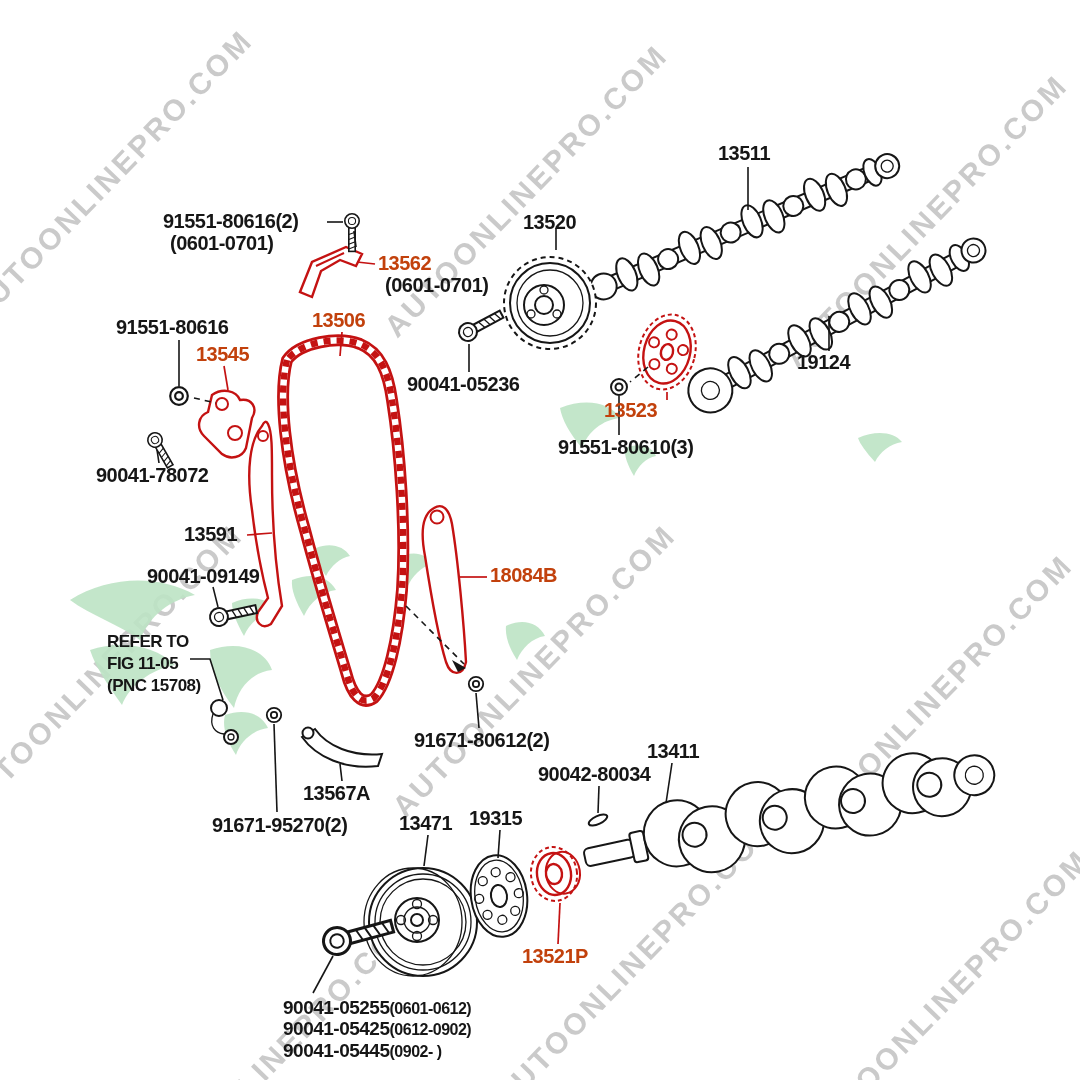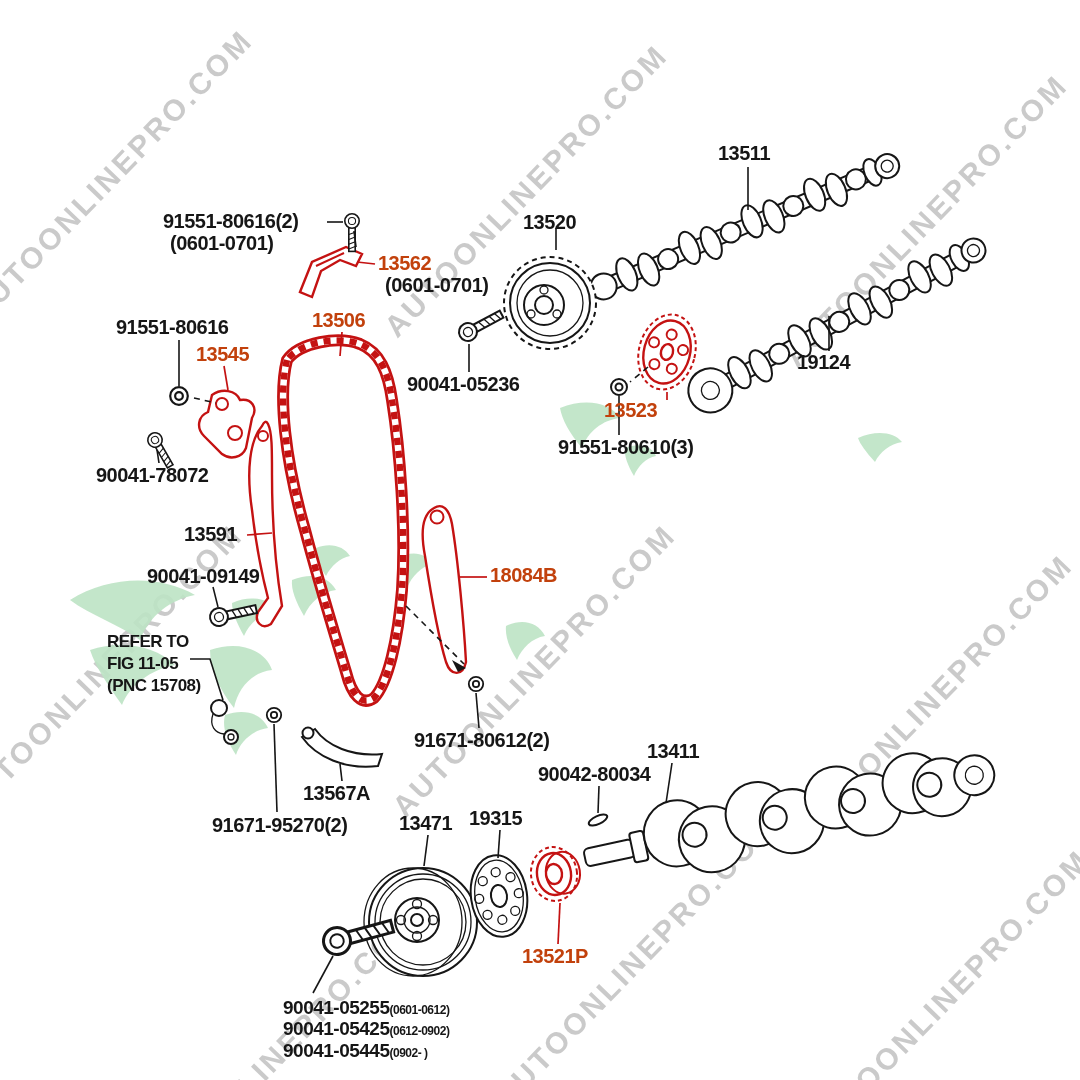--- a/index.html
+++ b/index.html
@@ -10,21 +10,21 @@
       white-space:nowrap;z-index:1;}
   svg.diagram{position:absolute;left:0;top:0;z-index:2;}
   .lbl{position:absolute;font:bold 20px/1.08 "Liberation Sans",sans-serif;color:#161616;
        letter-spacing:-0.5px;white-space:nowrap;z-index:3;}
   .lbl .sub{display:block;font-size:20px;padding-left:7px;color:#161616;}
   .red{color:#c2410c;}
   .refer{font:bold 17px/1.3 "Liberation Sans",sans-serif;}
   .refer span{display:block;margin-left:23px;}
   .boltrows{font:bold 19px/1.12 "Liberation Sans",sans-serif;}
   .boltrows .row{white-space:nowrap;}
-  .boltrows .rng{font-size:12px;}
+  .boltrows .rng{font-size:16px;}
   
   .k{stroke:#161616;fill:#fff;stroke-width:2;}
   .kt{stroke:#161616;fill:none;stroke-width:1.3;}
   .r{stroke:#c41212;fill:#fff;stroke-width:2.4;}
   .rt{stroke:#c41212;fill:none;stroke-width:2;}
   .ld{stroke:#161616;stroke-width:1.6;fill:none;}
   .ldr{stroke:#c41212;stroke-width:1.7;fill:none;}
   .dash{stroke:#161616;stroke-width:1.6;fill:none;stroke-dasharray:6 5;}
   .grn{fill:#bce3c4;opacity:0.9;stroke:none;}
   .chain1{fill:none;stroke:#c41212;stroke-width:12;}

